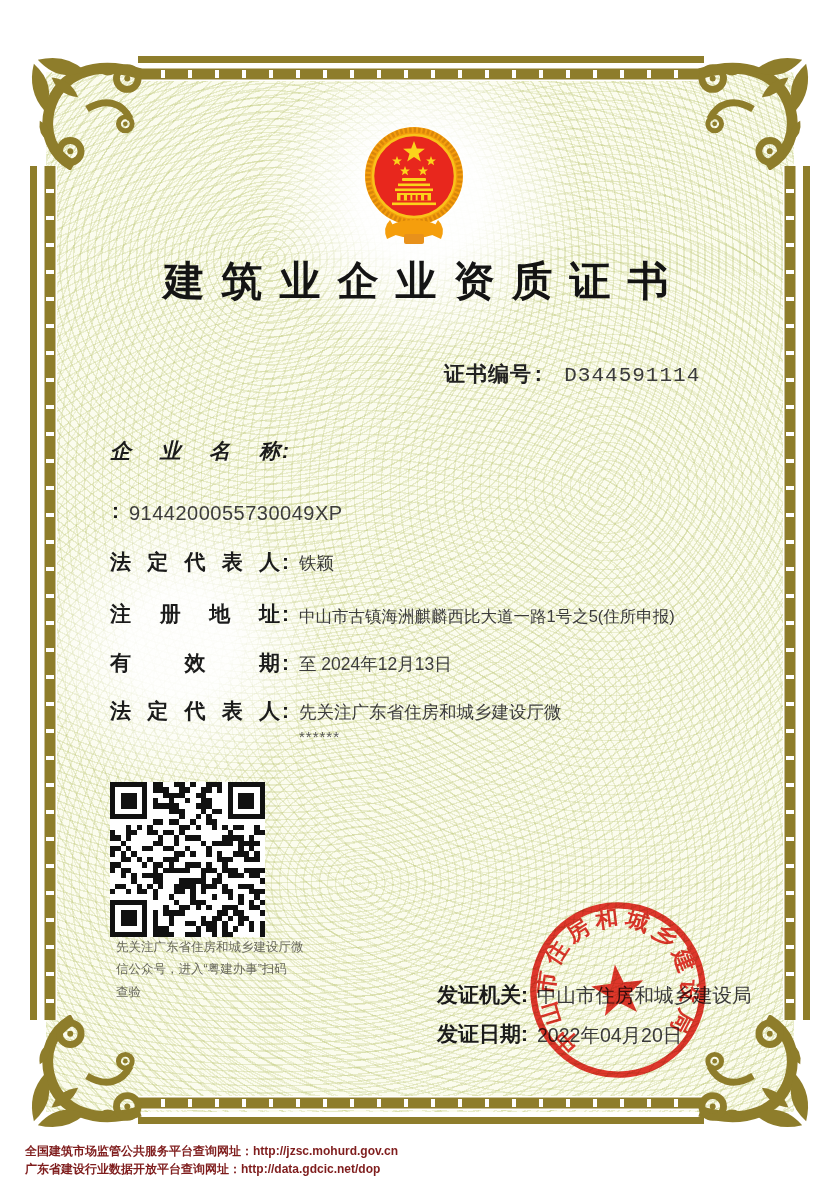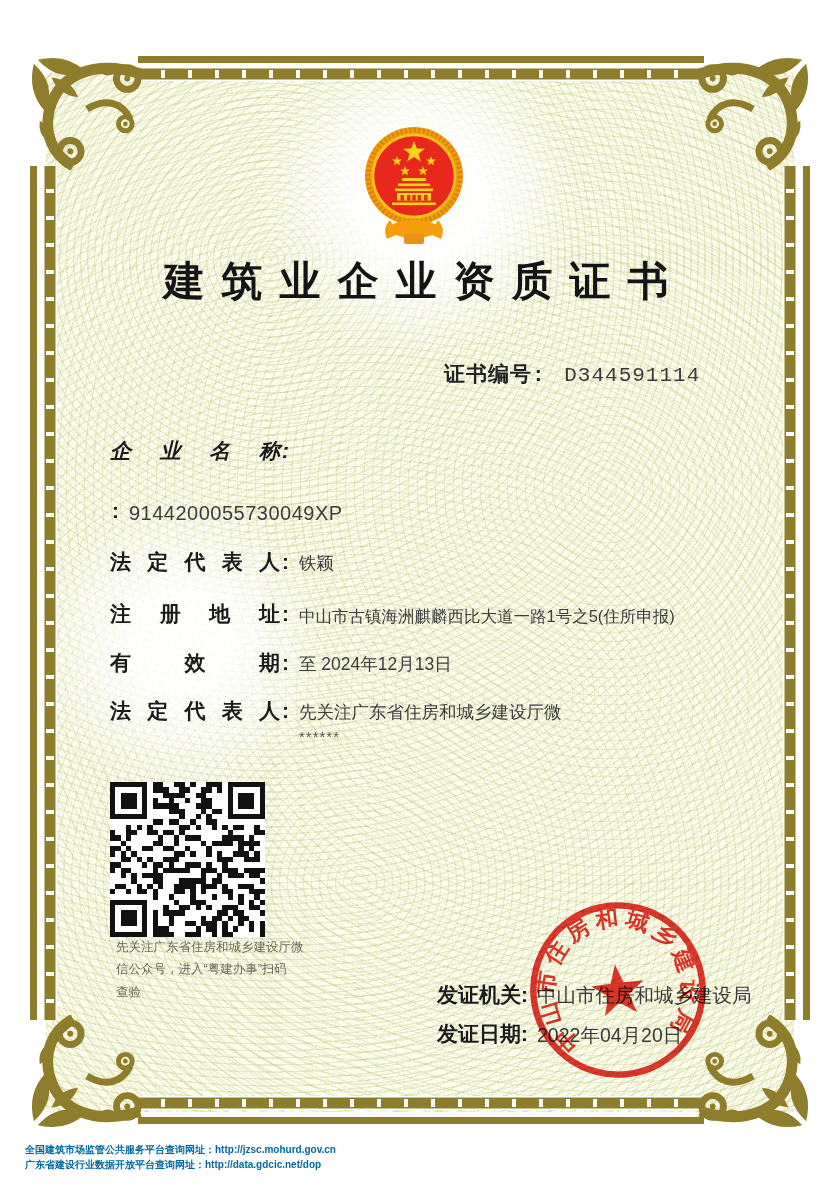--- a/index.html
+++ b/index.html
@@ -73,22 +73,22 @@
   
   .irow{left:437px;display:flex;align-items:flex-start;}
   .i1{top:980px;align-items:flex-end;} .i2{top:1020px;}
   .ilabel{font-weight:bold;font-size:21px;color:#1b1b1b;}
   .ivalue{font-size:19.5px;color:#3a3a3a;margin-left:9px;padding-top:2px;}
 
   
   .seal{left:526px;top:898px;width:184px;height:184px;mix-blend-mode:multiply;opacity:.92;}
 
   
-  .footer{left:25px;top:1142px;width:780px;font-size:10px;font-weight:bold;
-          color:#0369a1;line-height:1.5;}
+  .footer{left:25px;top:1142px;width:780px;font-size:12px;font-weight:bold;
+          color:#7f1d1d;line-height:1.5;}
 
   .emblem{left:361px;top:124px;width:106px;height:128px;}
 </style>
 </head>
 <body>
 
 <div class="abs inner-bg"></div>
 
 <div class="abs gbar bar-top"></div>
 <div class="abs gbar bar-bottom"></div>

